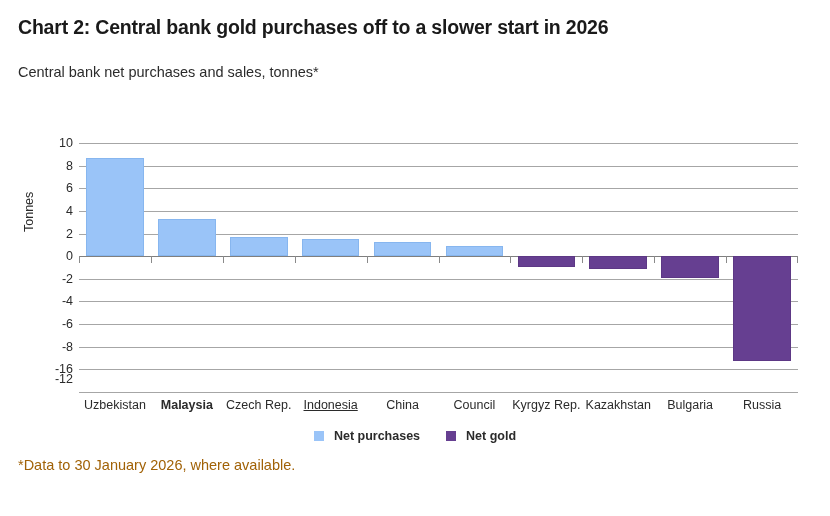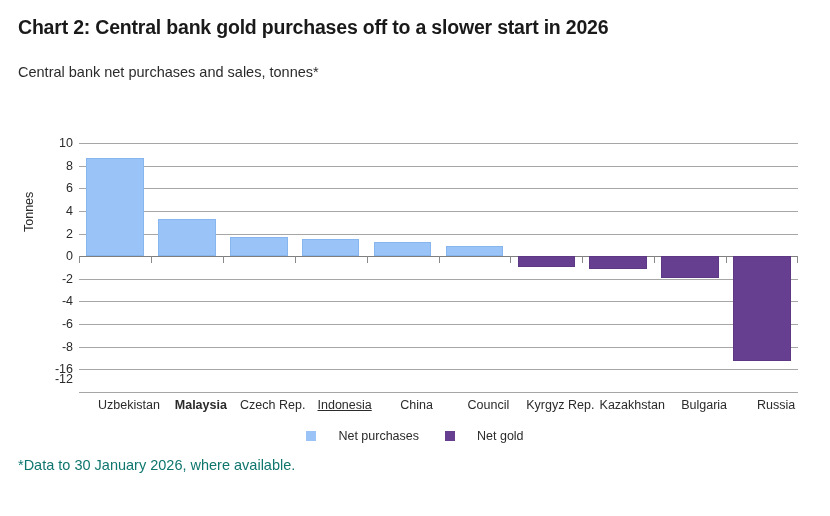--- a/index.html
+++ b/index.html
@@ -118,21 +118,21 @@
   #xtick-holder {
     position: absolute;
     left: 79px;
     top: 256px;
     width: 719px;
     height: 8px;
   }
 
   #cat-holder {
     position: absolute;
-    left: 93px;
+    left: 79px;
     top: 398px;
     width: 719px;
     height: 18px;
   }
   .cat-label {
     position: absolute;
     top: 0;
     text-align: center;
     font-size: 12.5px;
     color: #2b2b2b;
@@ -146,42 +146,43 @@
     top: 429px;
     width: 830px;
     display: flex;
     justify-content: center;
     align-items: center;
     gap: 26px;
   }
   .legend-item {
     display: flex;
     align-items: center;
-    gap: 22px;
+    gap: 10px;
+    font-weight: bold;
   }
   .legend-swatch {
     width: 10px;
     height: 10px;
     display: block;
   }
   .legend-text {
     font-size: 12.5px;
     color: #2b2b2b;
     white-space: nowrap;
   }
 
   
   #footnotes {
     position: absolute;
     left: 18px;
     top: 457px;
   }
   .footnote {
     font-size: 14.5px;
-    color: #0f766e;
+    color: #a16207;
     margin-bottom: 8px;
     white-space: nowrap;
   }
 </style>
 </head>
 <body>
 
 <div id="chart-title">Chart 2: Central bank gold purchases off to a slower start in 2026</div>
 <div id="chart-subtitle">Central bank net purchases and sales, tonnes*</div>
 

